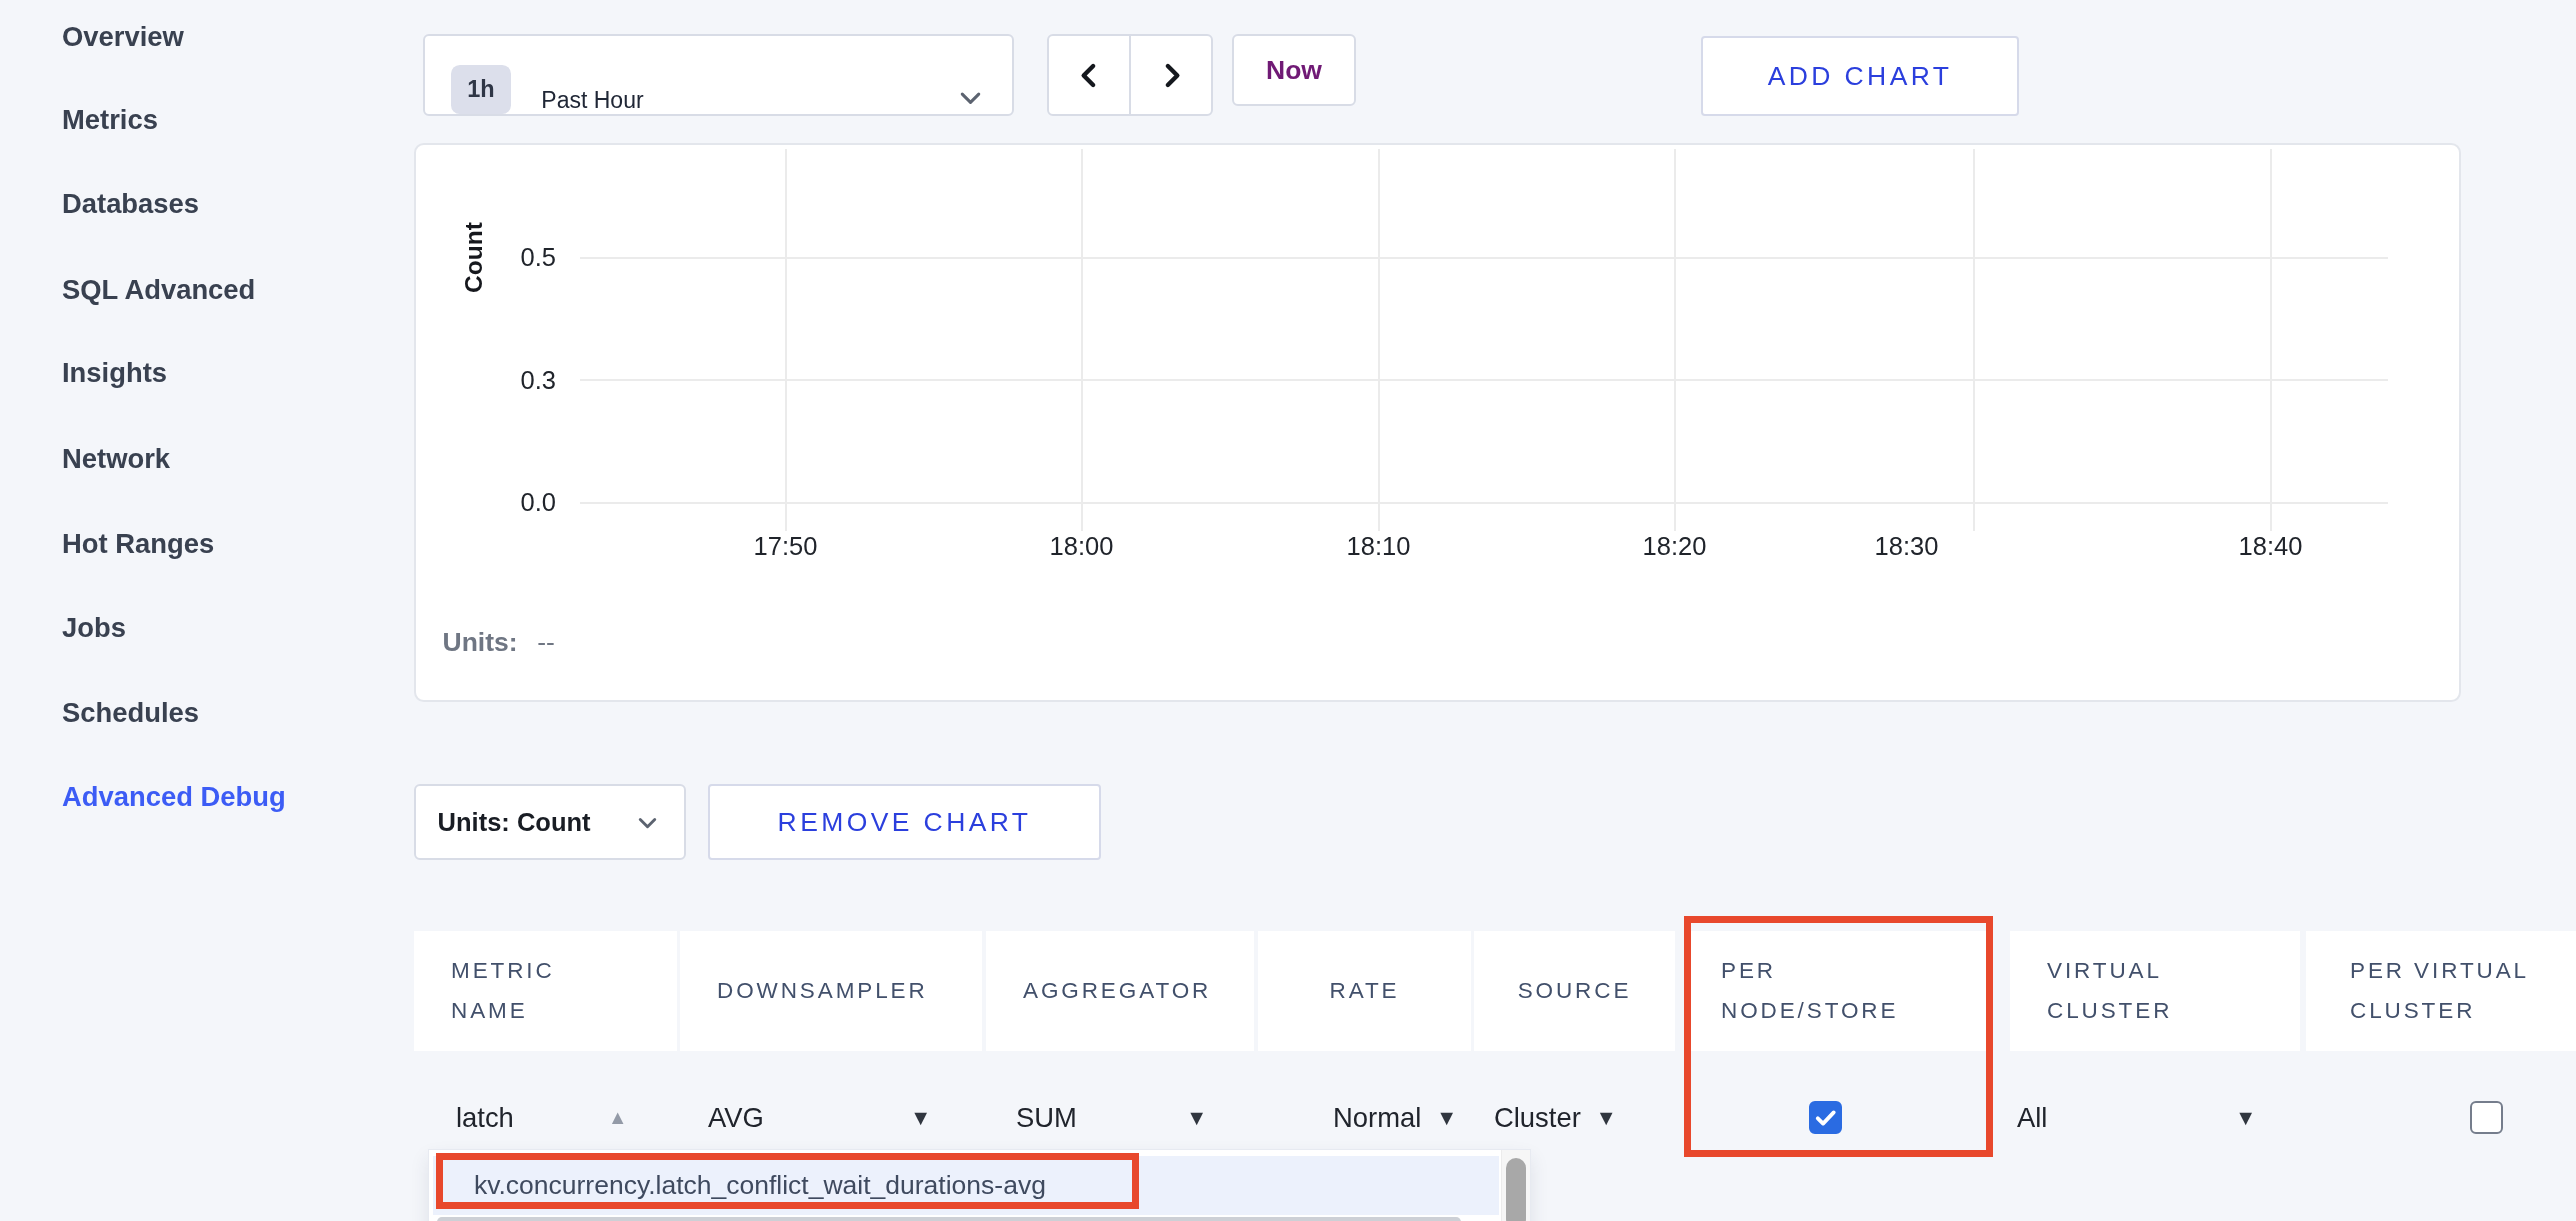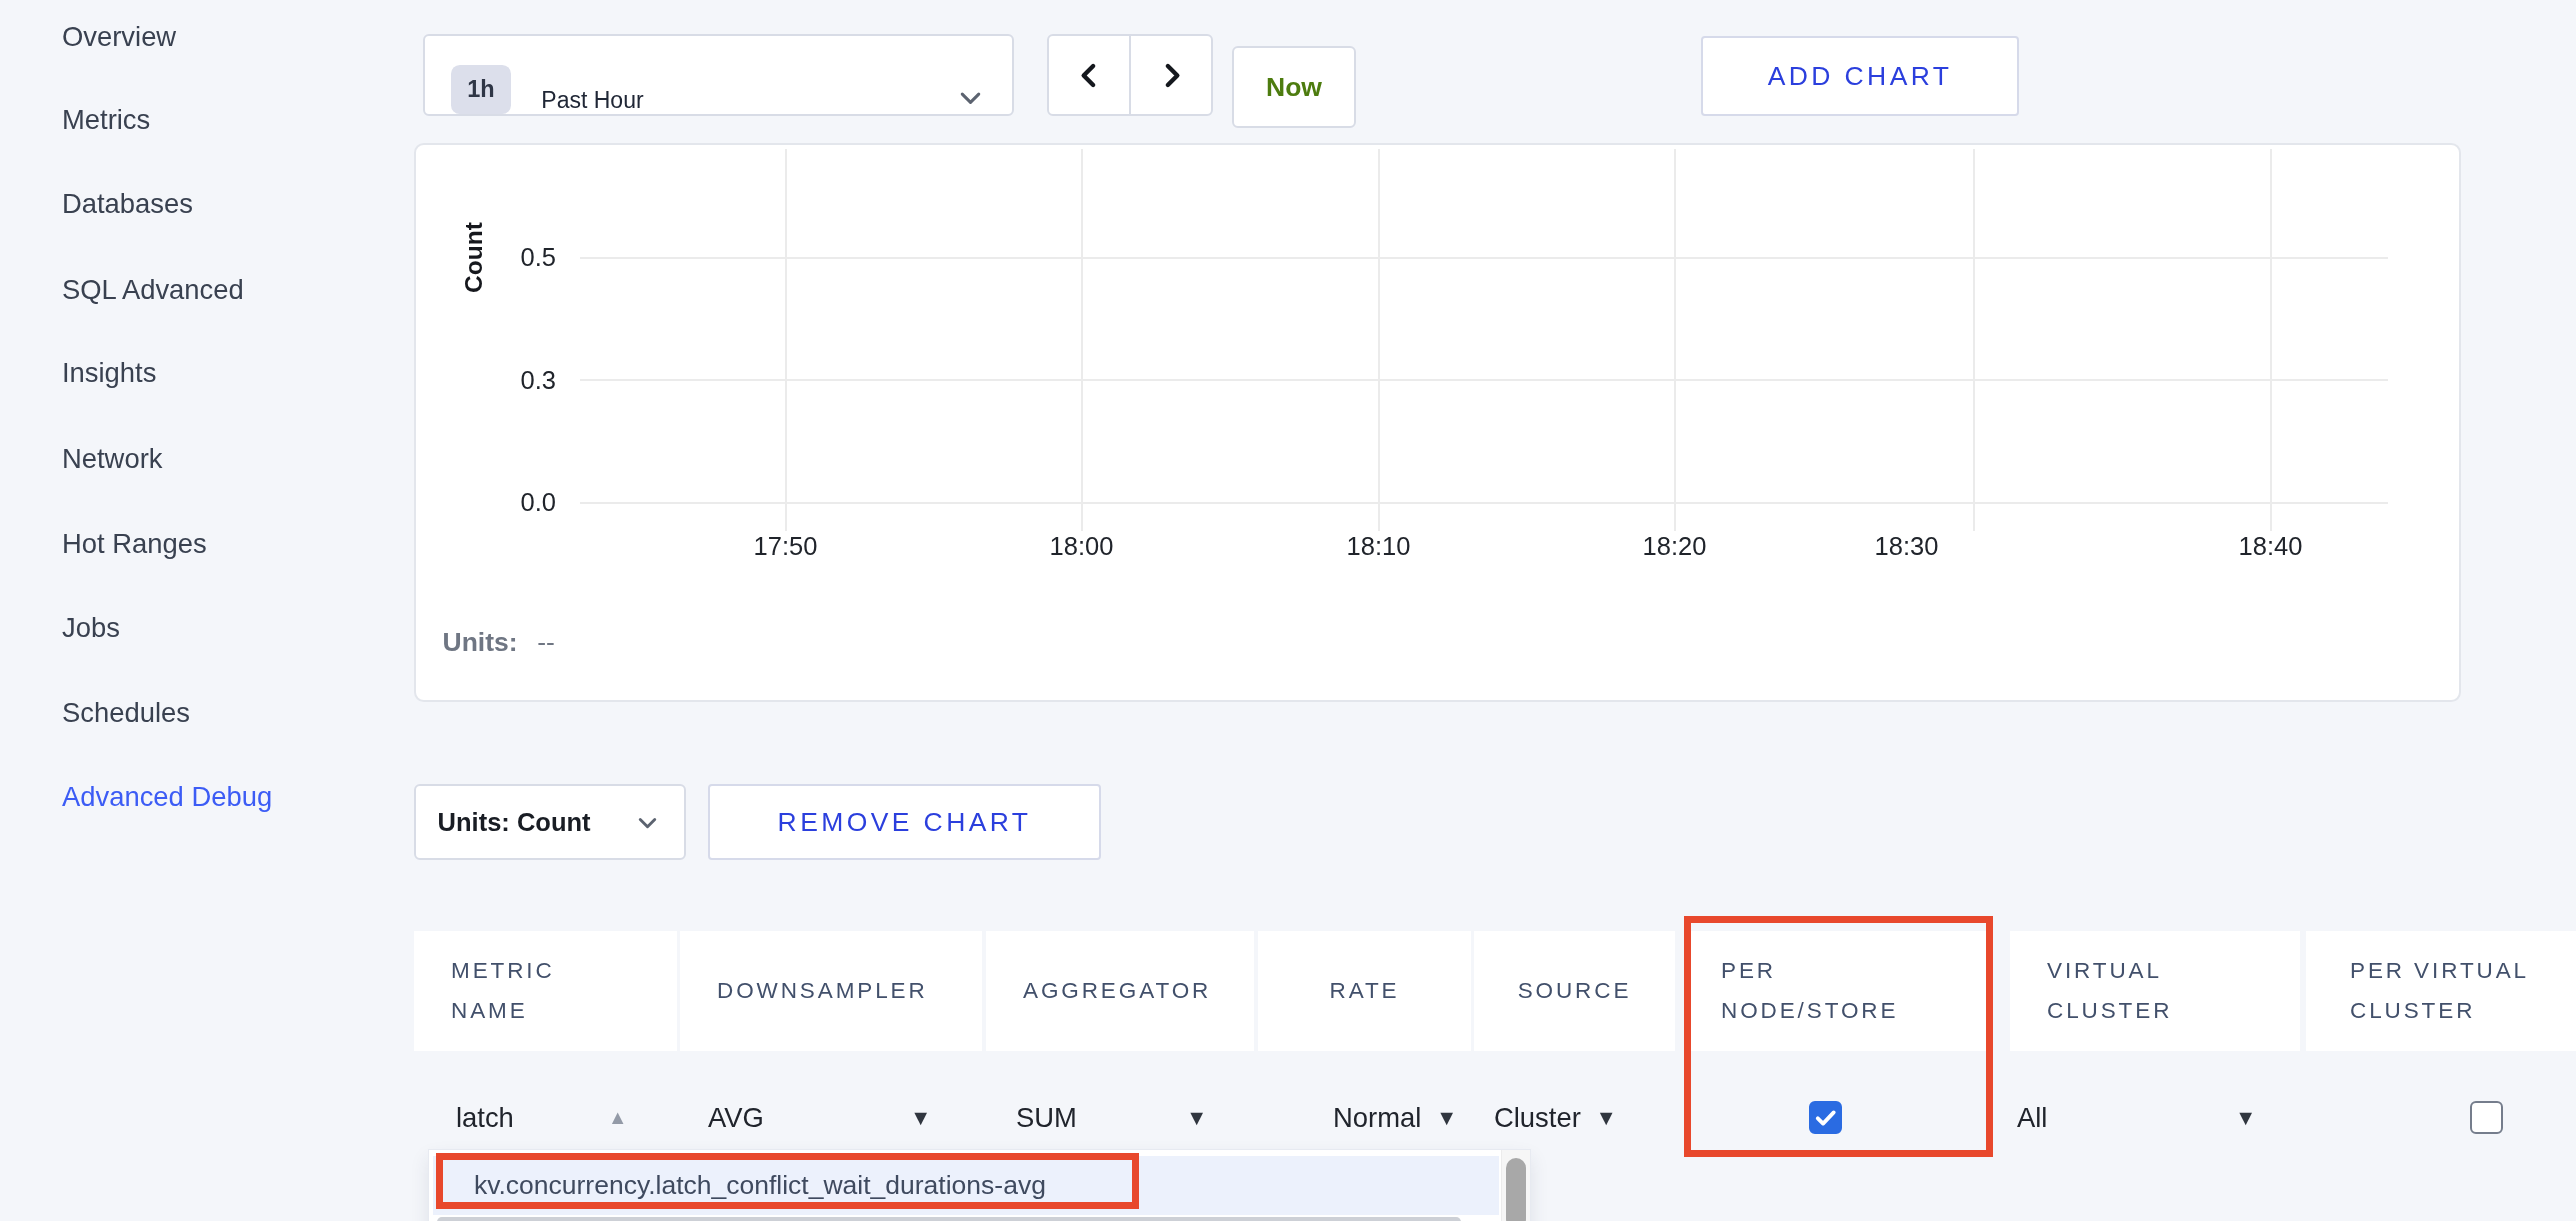--- a/index.html
+++ b/index.html
@@ -5,33 +5,33 @@
   :root{
     --accent-blue:#2b3fdd; --link-blue:#3c5cf5; --annotation-red:#e8482c; --checkbox-blue:#2a6be2;
     --ink:#20242c; --slate:#44506a; --muted:#6f7683; --border:#d8dce6; --grid:#ebebeb;
   }
   *{margin:0;padding:0;box-sizing:border-box;}
   html,body{width:2576px;height:1221px;overflow:hidden;}
   body{background:#f4f6fa;font-family:"Liberation Sans","DejaVu Sans",sans-serif;color:var(--ink);position:relative;}
   .abs{position:absolute;}
 
   
-  .side-item{left:62px;height:41px;line-height:41px;font-size:27.4px;font-weight:400;color:#394150;cursor:pointer;white-space:nowrap;}
+  .side-item{left:62px;height:41px;line-height:41px;font-size:27.4px;font-weight:700;color:#394150;cursor:pointer;white-space:nowrap;}
   .side-item.active{color:var(--link-blue);}
 
   
   .timesel{left:423px;top:34px;width:591px;height:82px;background:#fff;border:2px solid var(--border);border-radius:5.9px;display:flex;align-items:flex-end;padding:0 25.5px;cursor:pointer;}
   .timesel .badge{background:#dcdfeb;border-radius:8.8px;font-size:23.5px;font-weight:700;color:#2f3646;padding:10.8px 16.7px;margin-right:30px;}
   .timesel .lbl{font-size:23px;font-weight:500;color:#202736;}
   .timesel .chev{margin-left:auto;}
   .arrowgrp{left:1047px;top:34px;width:167px;height:82px;display:flex;}
   .arrowbtn{width:83px;height:82px;background:#fff;border:2px solid var(--border);display:flex;align-items:center;justify-content:center;cursor:pointer;}
   .arrowbtn:first-child{border-radius:5.9px 0 0 5.9px;border-right-width:1px;}
   .arrowbtn:last-child{border-radius:0 5.9px 5.9px 0;border-left-width:1px;}
-  .nowbtn{left:1232px;top:34px;width:124px;height:82px;background:#fff;border:2px solid var(--border);border-radius:5.9px;font-size:26.5px;font-weight:700;color:#4d7c0f;display:flex;align-items:center;justify-content:center;cursor:pointer;margin-top:12px;}
+  .nowbtn{left:1232px;top:34px;width:124px;height:72px;background:#fff;border:2px solid var(--border);border-radius:5.9px;font-size:26.5px;font-weight:700;color:#701a75;display:flex;align-items:center;justify-content:center;cursor:pointer;}
   .bluebtn{background:#fff;border:2px solid #d6daea;border-radius:3.9px;color:var(--accent-blue);font-size:26.5px;font-weight:500;letter-spacing:3.4px;display:flex;align-items:center;justify-content:center;cursor:pointer;}
   .addchart{left:1701px;top:36px;width:318px;height:80px;}
 
   
   .card{left:414px;top:143px;width:2047px;height:559px;background:#fff;border:2px solid #e3e6ec;border-radius:9.8px;}
   .ylab{left:-23.5px;top:93px;width:161px;height:39px;transform:rotate(-90deg);font-size:24.5px;font-weight:700;color:#16181d;text-align:center;line-height:39px;}
   .ytick{left:0;width:140px;height:35px;line-height:35px;text-align:right;font-size:25.5px;color:#20242b;}
   .hgrid{left:164px;width:1808px;height:2px;background:var(--grid);}
   .vgrid{top:3.9px;width:2px;height:382px;background:var(--grid);}
   .xtick{top:384px;width:137px;height:35px;line-height:35px;text-align:center;font-size:25.5px;color:#20242b;}

